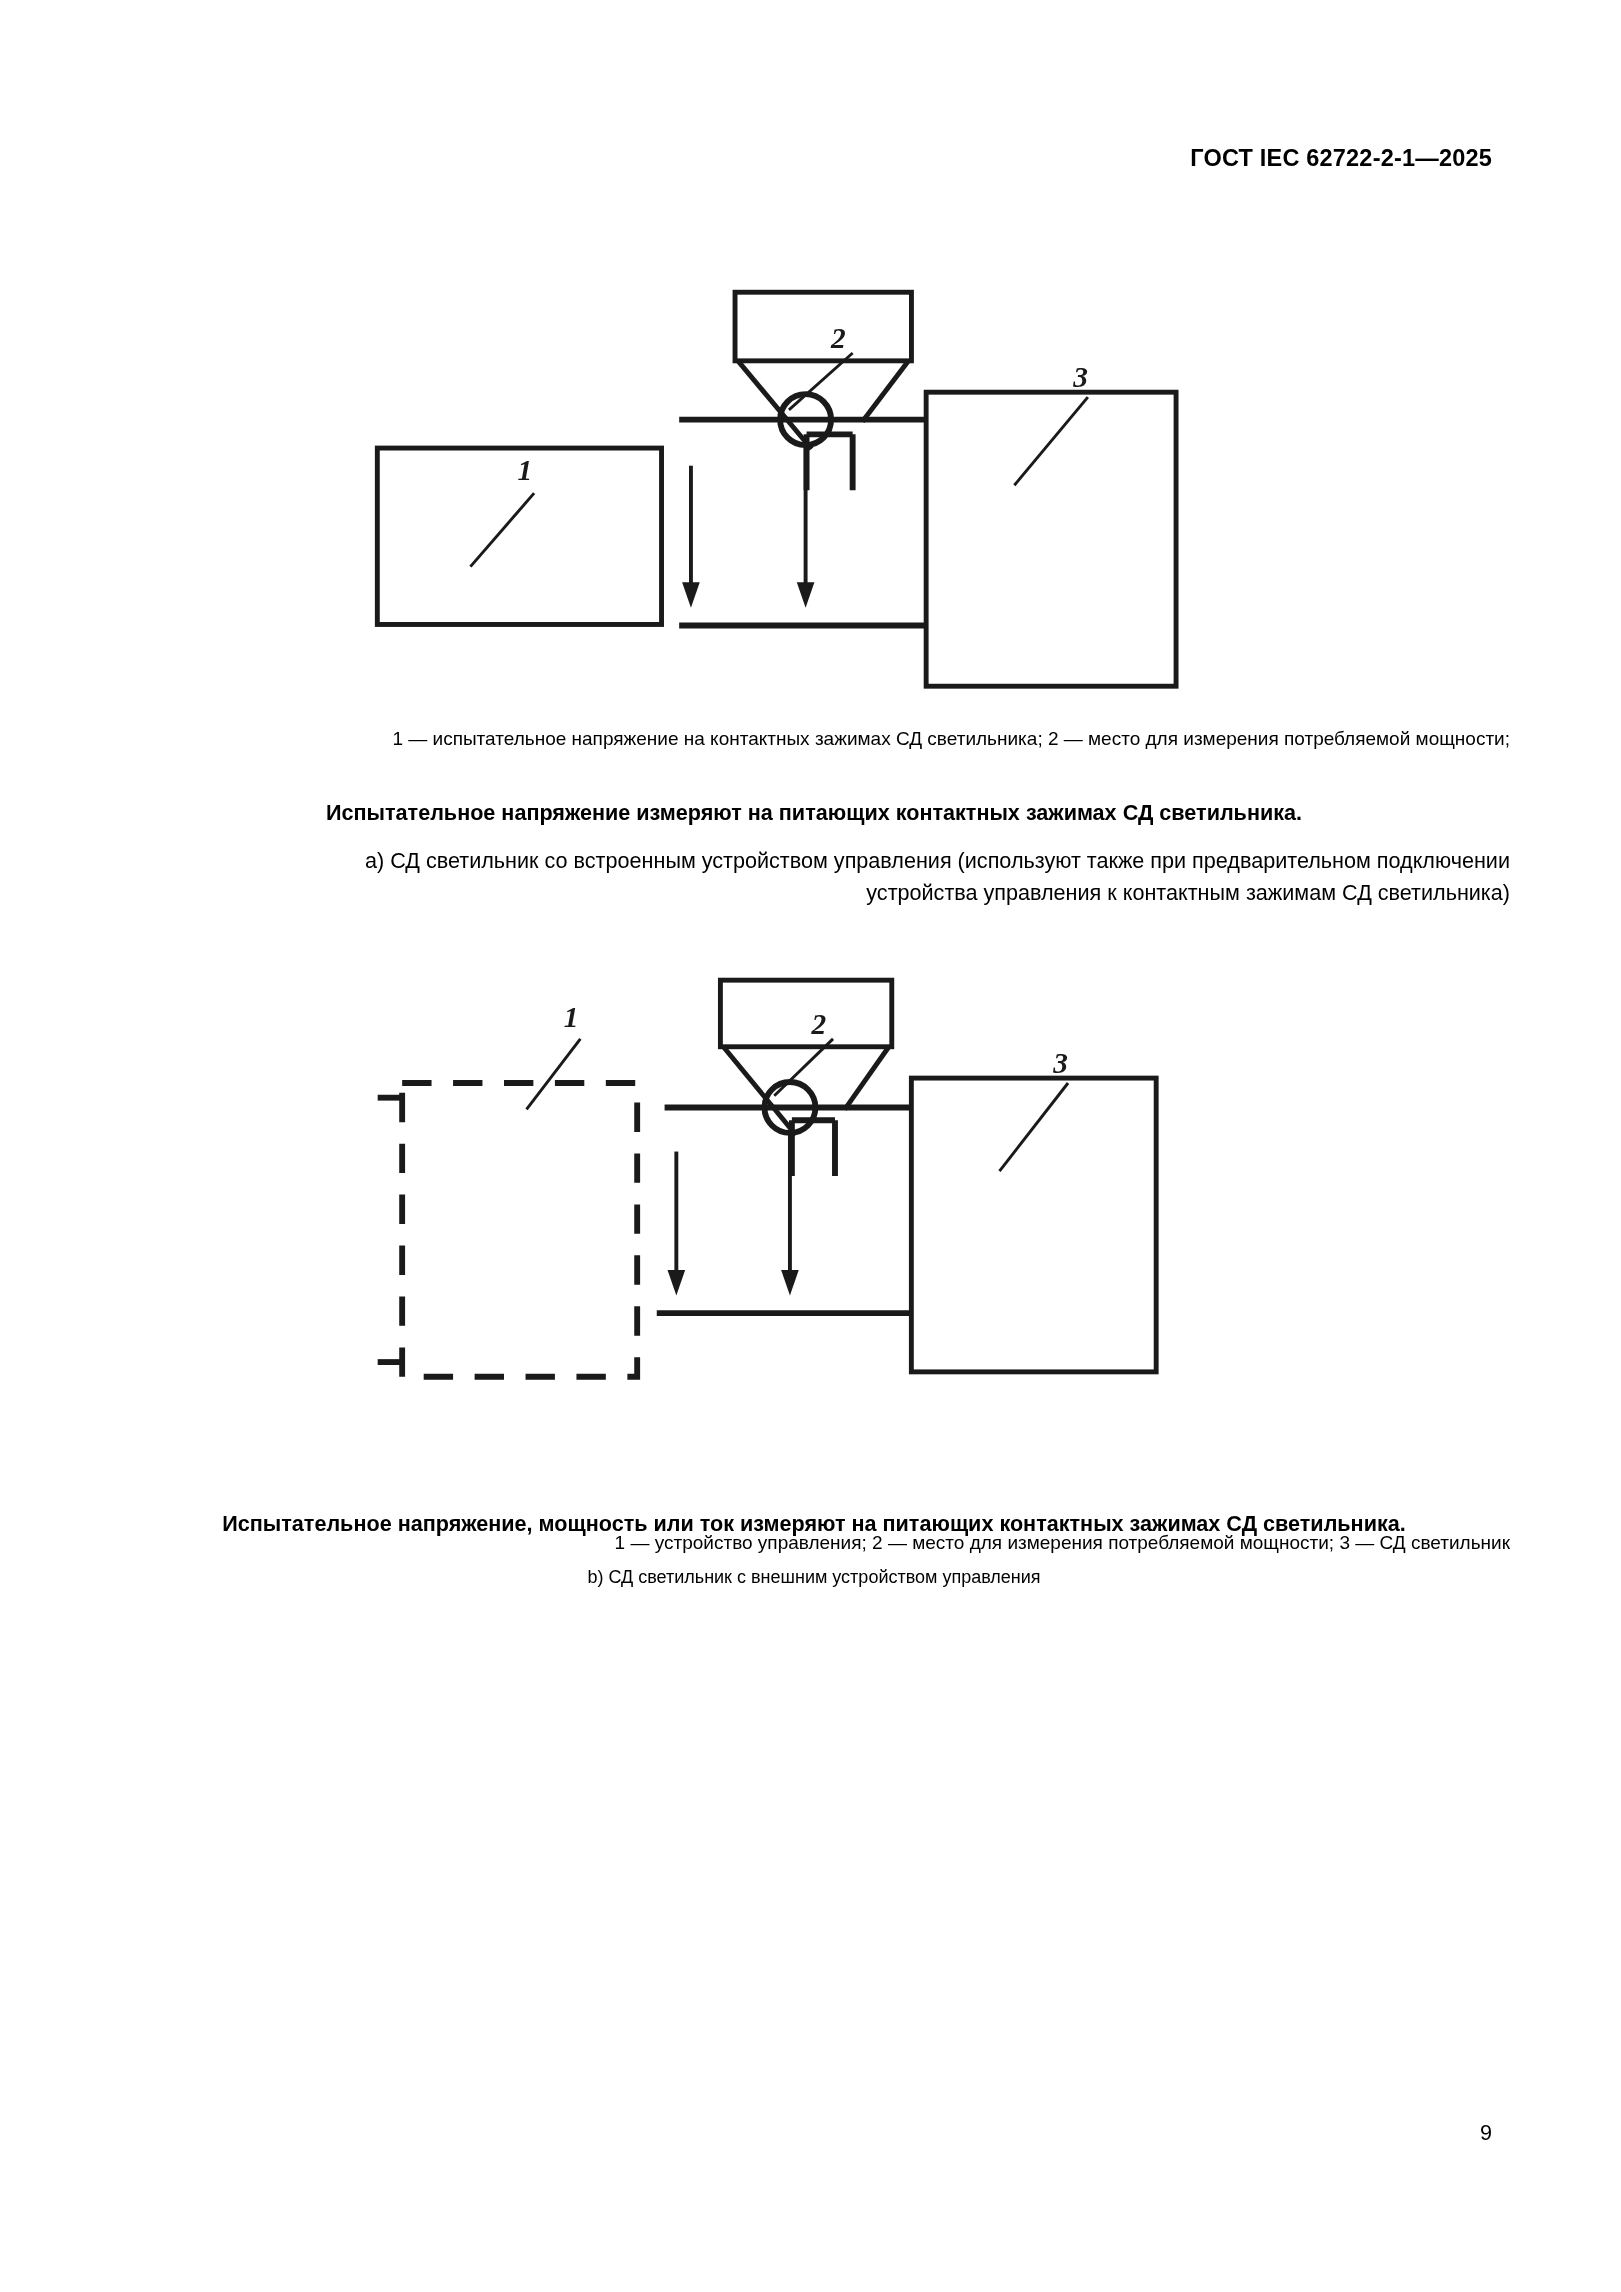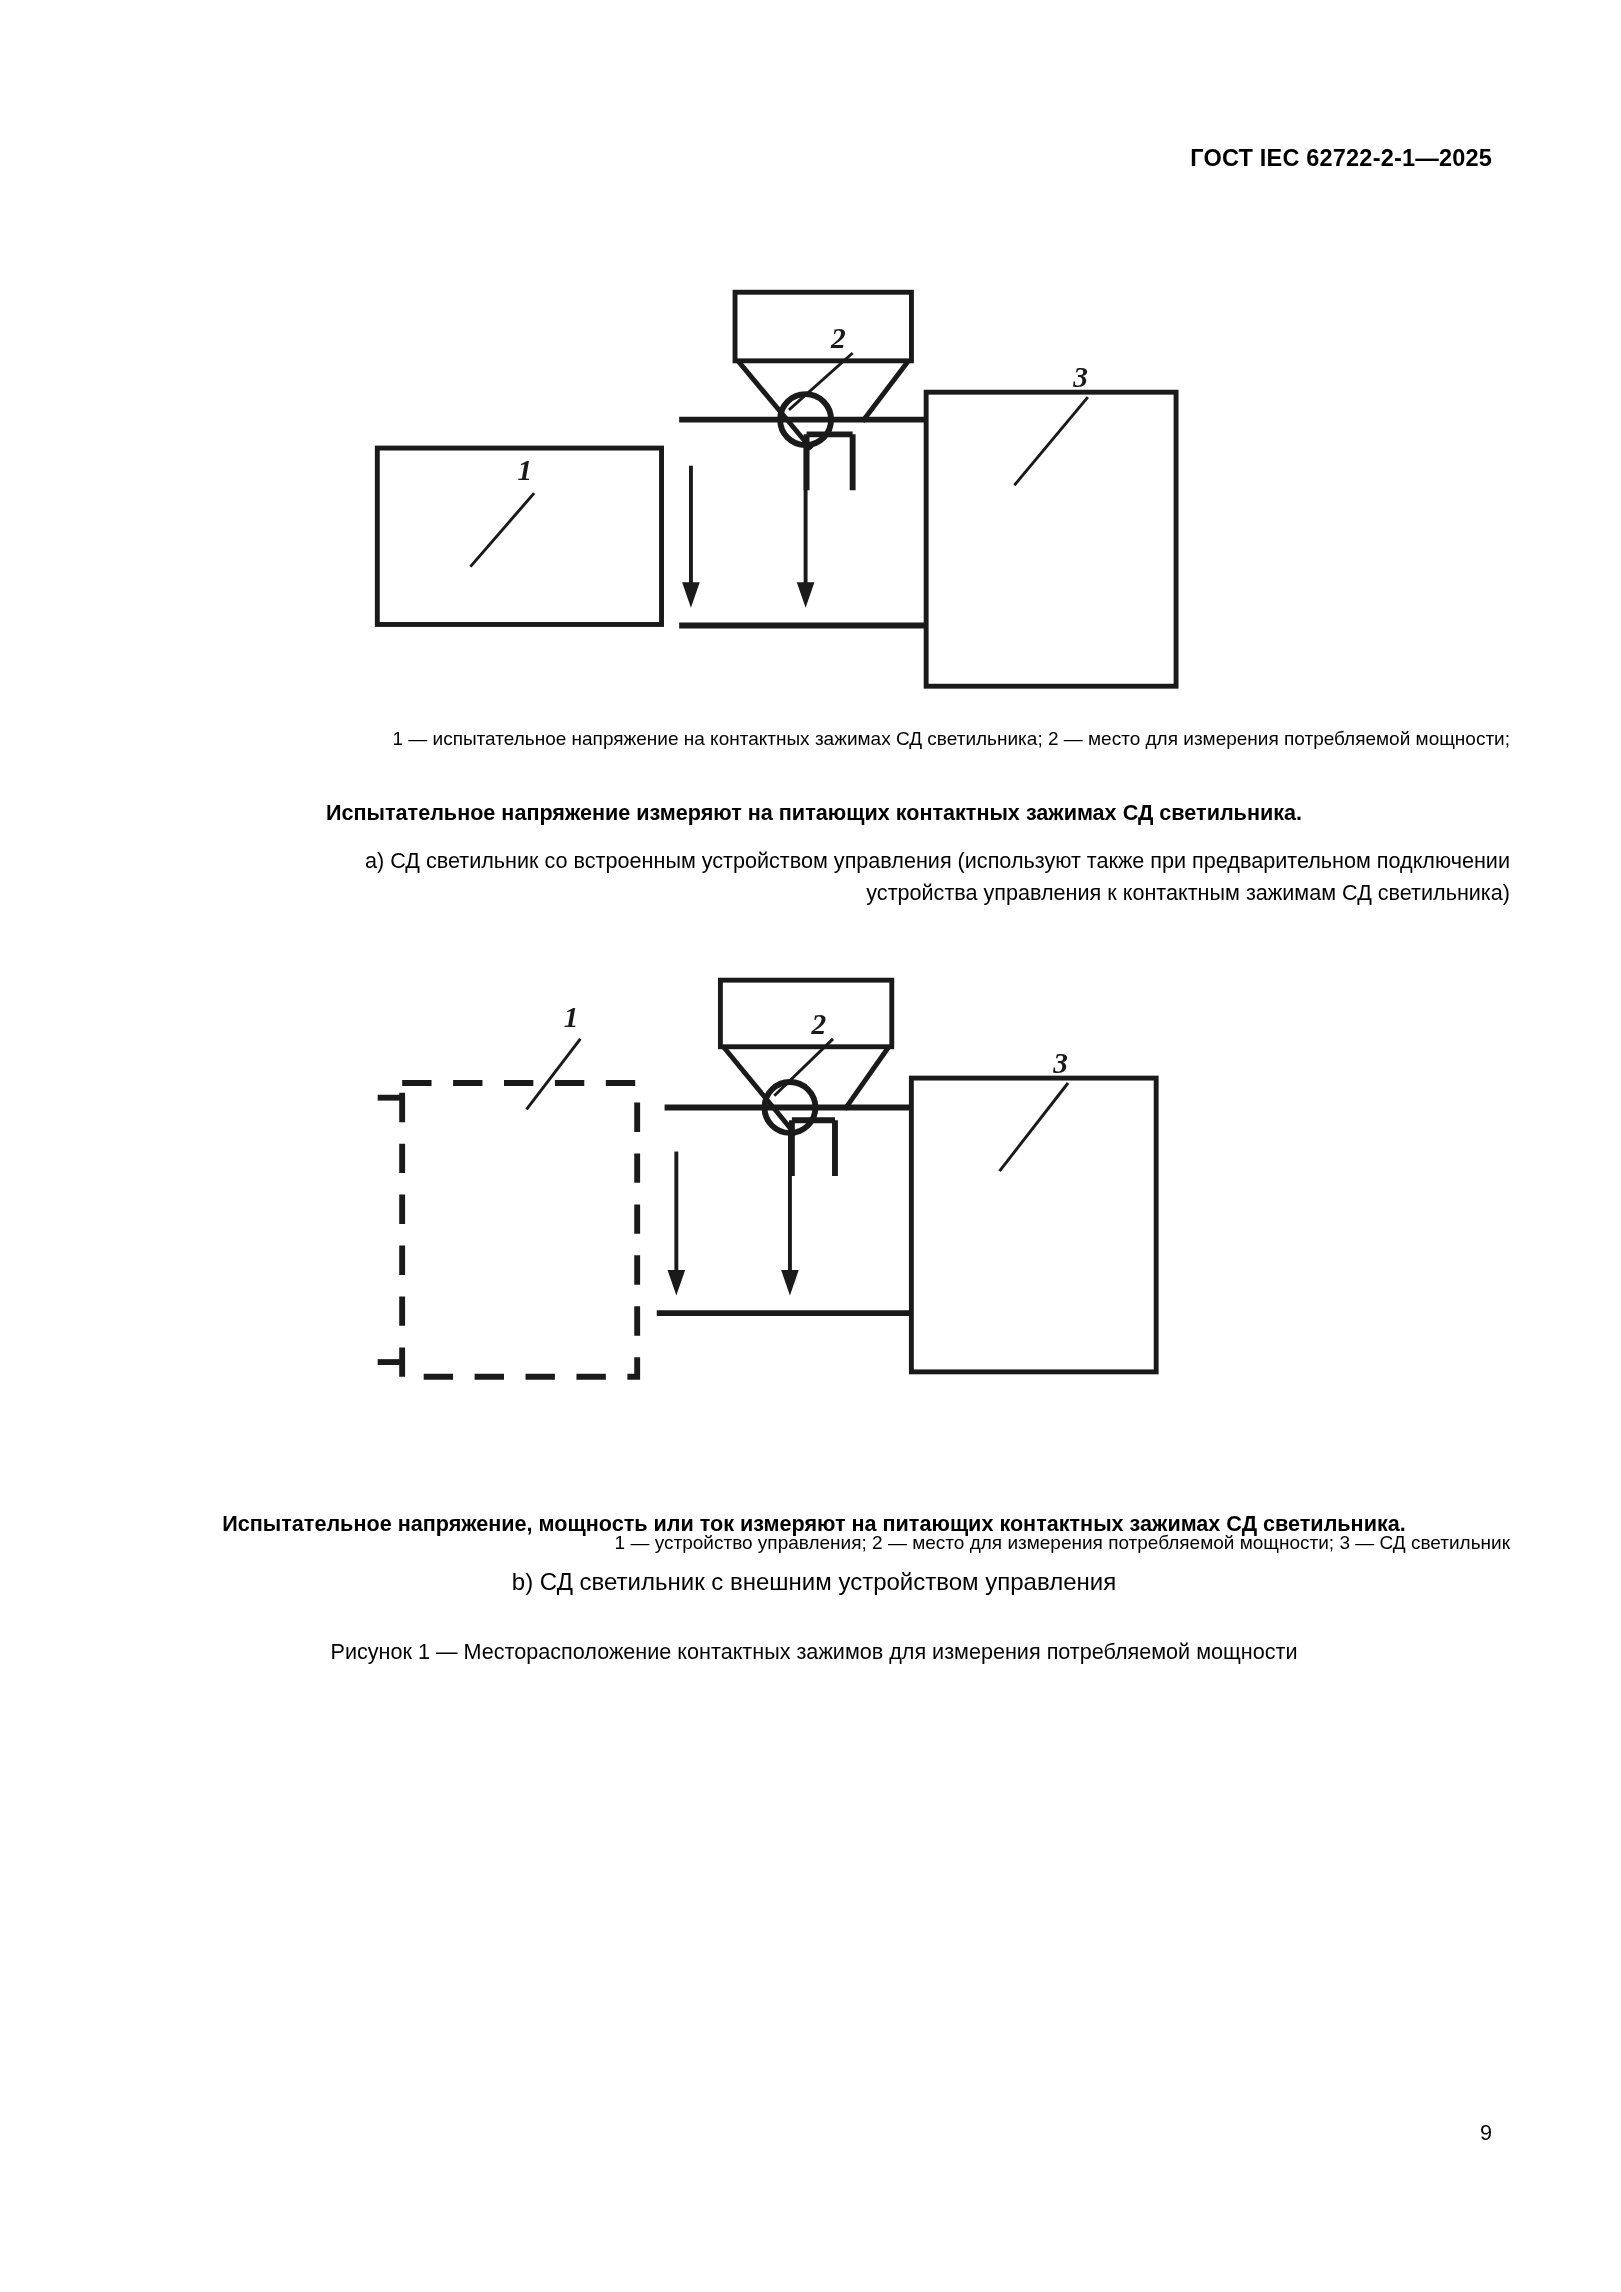--- a/index.html
+++ b/index.html
@@ -63,21 +63,21 @@
     font-weight: bold;
   }
   .center-text {
     text-align: center;
   }
   .sub-caption {
     position: absolute;
     left: 118px;
     width: 1392px;
     text-align: center;
-    font-size: 24px;
+    font-size: 18px;
     line-height: 1.5;
   }
   .list-item-a {
     position: absolute;
     left: 118px;
     width: 1392px;
     font-size: 21.6px;
     line-height: 1.5;
     text-align: right;
   }
@@ -196,18 +196,17 @@
   <div class="legend" style="top: 1529px;">
     <div>1 — устройство управления; 2 — место для измерения потребляемой мощности; 3 — СД светильник</div>
   </div>
 
   <div class="body-text center-text" style="left: 118px; width: 1392px; top: 1507px;">Испытательное напряжение, мощность или ток измеряют на питающих контактных зажимах СД светильника.</div>
 
   <div class="sub-caption" style="top: 1564px;">
     <div>b)  СД светильник с внешним устройством управления</div>
   </div>
 
-  <div class="fig-title" style="top: 1639px;">Рисунок 1 — Месторасположение контактных зажимов для измерения потребляемой мощности</div>
 
   <div class="page-number">9</div>
 
 </div>
 
 
 </body></html>

